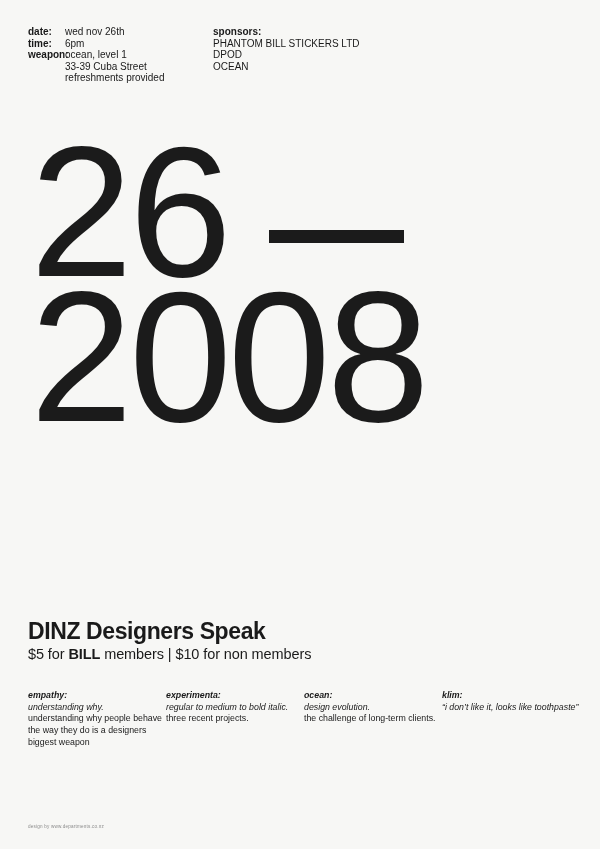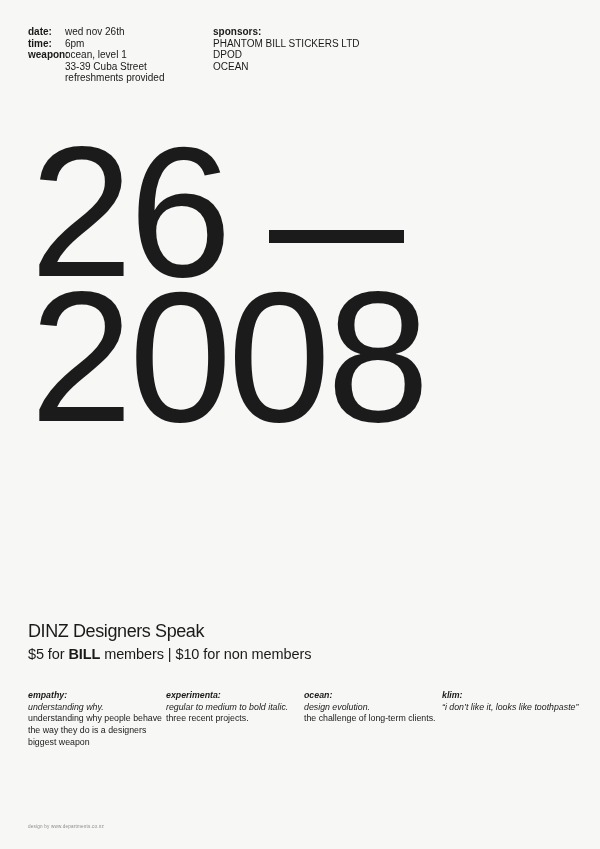--- a/index.html
+++ b/index.html
@@ -93,22 +93,22 @@
   }
 
   
   .titleblock {
     position: absolute;
     left: 28px;
     top: 618px;
     right: 28px;
   }
   .title {
-    font-size: 18px;
-    font-weight: normal;
+    font-size: 23px;
+    font-weight: bold;
     letter-spacing: -0.4px;
     line-height: 26px;
   }
   .subtitle {
     font-size: 14.5px;
     line-height: 19px;
     margin-top: 1px;
     letter-spacing: -0.1px;
   }
   .subtitle b { font-weight: bold; }

